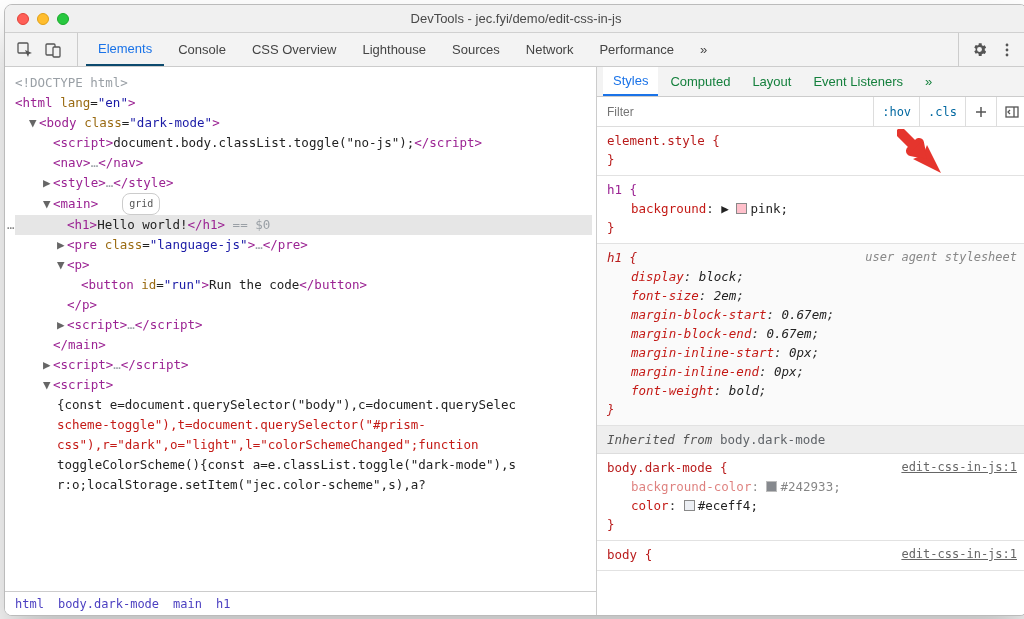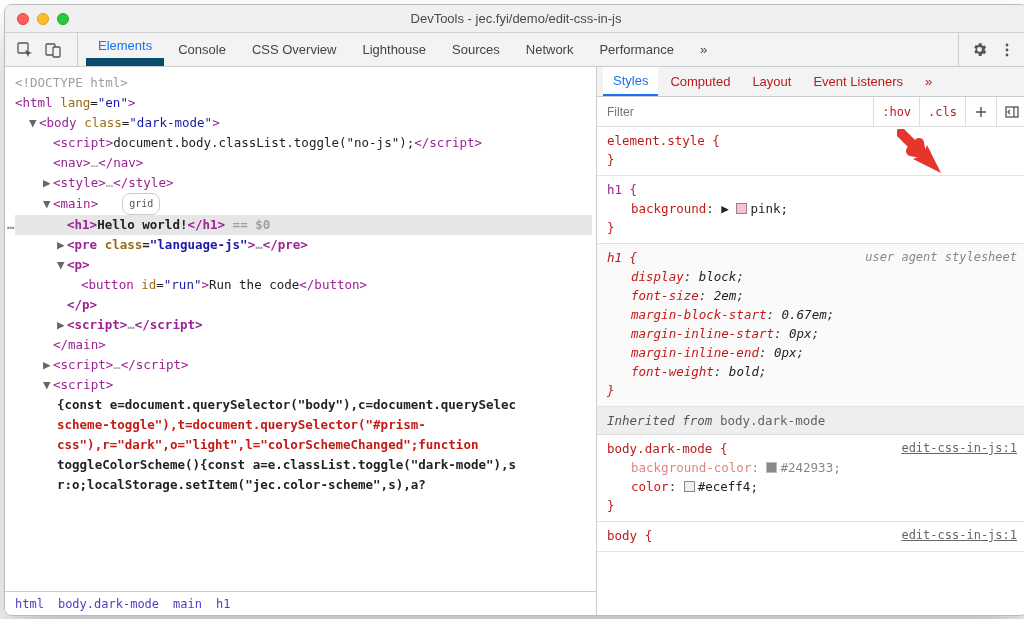--- a/index.html
+++ b/index.html
@@ -10,47 +10,47 @@
 .dot { width: 12px; height: 12px; border-radius: 50%; }
 .dot.red { background: #ff5f57; border:1px solid #e24238; }
 .dot.yellow { background: #ffbd2e; border:1px solid #e1a116; }
 .dot.green { background: #28c840; border:1px solid #1aab2b; }
 .title { position:absolute; left:0; right:0; text-align:center; font-size:13px; color:#4a4a4a; }
 .toolbar { height: 34px; display:flex; align-items:center; background:#f3f3f3; border-bottom:1px solid #ccc; padding:0 8px; }
 .tb-left { display:flex; gap:4px; align-items:center; padding-right:12px; border-right:1px solid #ccc; height:100%; }
 .icon-btn { width:24px; height:24px; display:flex; align-items:center; justify-content:center; color:#555; border-radius:2px; }
 .tabs { display:flex; align-items:center; height:100%; flex:1; padding-left:8px; gap:2px; }
 .tab { padding:0 12px; height:100%; display:flex; align-items:center; font-size:13px; color:#444; cursor:default; }
-.tab.active { color:#1a73e8; border-bottom:8px solid #0c4a6e; }
+.tab.active { color:#1a73e8; border-bottom:2px solid #0c4a6e; }
 .tb-right { display:flex; gap:4px; align-items:center; padding-left:8px; border-left:1px solid #ccc; height:100%; }
 .panels { flex:1; display:flex; min-height:0; }
 .left { flex:1.1; min-width:0; display:flex; flex-direction:column; border-right:1px solid #ccc; background:#fff; }
 .dom { flex:1; overflow:hidden; font-family: Menlo, Consolas, monospace; font-size:12.5px; line-height:20px; padding:6px 4px 6px 10px; color:#222; position:relative; }
 .line { white-space:nowrap; }
 .tw { display:inline-block; width:10px; color:#666; }
-.ind1 { padding-left:14px; } .ind2 { padding-left:28px; } .ind3 { padding-left:42px;font-weight:bold; } .ind4 { padding-left:56px; }
+.ind1 { padding-left:14px; } .ind2 { padding-left:28px; } .ind3 { padding-left:42px; } .ind4 { padding-left:56px; }
 .sel { background:#e6e6e6; }
 .sel::before { content:"…"; position:absolute; left:2px; color:#888; }
 .d-tag { color:#9b2393; }
 .d-attr { color:#9a6b13; }
 .d-val { color:#1a1aa6; }
 .d-gray { color:#9aa0a6;text-align:right; }
 .d-txt { color:#222; }
 .d-js { color:#222; }
 .d-jsstr { color:#c41a16; }
 .pill { display:inline-block; font-size:10px; padding:0 6px; border:1px solid #ccc; border-radius:8px; background:#fff; color:#555; margin-left:24px; vertical-align:1px;}
 .crumbs { height:24px; border-top:1px solid #ccc; display:flex; align-items:center; gap:14px; padding:0 10px; font-family:Menlo,monospace; font-size:12px; color:#333; background:#fff;}
 .crumbs span { color:#4b3fc1; }
 .right { width:430px; display:flex; flex-direction:column; background:#fff; }
 .stabs { height:30px; display:flex; align-items:center; border-bottom:1px solid #ccc; background:#f3f3f3; gap:2px; padding:0 6px;}
-.stab { height:100%; display:flex; align-items:center; padding:0 10px; font-size:13px; color:#b91c1c; }
+.stab { height:100%; display:flex; align-items:center; padding:0 10px; font-size:13px; color:#15803d; }
 .stab.active { background:#fff; border-bottom:2px solid #1a73e8; color:#1a73e8; }
 .filterbar { height:30px; border-bottom:1px solid #ddd; display:flex; align-items:center; }
 .filter-input { flex:1; height:100%; border:none; padding:0 10px; font-size:12px; color:#888; background:#fff; }
-.fchip { font-family:Menlo,monospace; font-size:12px; padding:0 8px; color:#b91c1c; border-left:1px solid #ddd; height:100%; display:flex; align-items:center; }
+.fchip { font-family:Menlo,monospace; font-size:12px; padding:0 8px; color:#0369a1; border-left:1px solid #ddd; height:100%; display:flex; align-items:center; }
 .styles { flex:1; overflow:hidden; font-family:Menlo,Consolas,monospace; font-size:12.5px; line-height:19px; position:relative; }
 .rule { border-bottom:1px solid #e2e2e2; padding:4px 10px 6px 10px; position:relative; }
 .rule.ua { background:#fafafa; font-style:italic; }
 .rsel { color:#9b2393; }
 .rsel.mute, .rule.ua .rsel { color:#b91c1c; }
 .origin { position:absolute; right:10px; top:4px; font-size:12px; color:#888; }
 .origin .link { text-decoration:underline; color:#666; }
 .prop { padding-left:24px; }
 .pname { color:#c41a16; }
 .pval { color:#222; }
@@ -188,20 +188,21 @@
           <div><span class="rsel">h1 {</span></div>
           <div class="prop"><span class="pname">background</span>:<span class="pval"> <span>▶</span> <span class="swatch" style="background:#ffc0cb"></span><span>pink</span>;</span></div>
           <div><span class="rsel mute">}</span></div>
         </div>
         <div class="rule ua">
           <div class="origin">user agent stylesheet</div>
           <div><span class="rsel">h1 {</span></div>
           <div class="prop"><span class="pname">display</span>: <span class="pval">block</span>;</div>
           <div class="prop"><span class="pname">font-size</span>: <span class="pval">2em</span>;</div>
           <div class="prop"><span class="pname">margin-block-start</span>: <span class="pval">0.67em</span>;</div>
+          <div class="prop"><span class="pname">margin-block-end</span>: <span class="pval">0.67em</span>;</div>
           <div class="prop"><span class="pname">margin-inline-start</span>: <span class="pval">0px</span>;</div>
           <div class="prop"><span class="pname">margin-inline-end</span>: <span class="pval">0px</span>;</div>
           <div class="prop"><span class="pname">font-weight</span>: <span class="pval">bold</span>;</div>
           <div><span class="rsel">}</span></div>
         </div>
         <div class="inh-hdr"><span>Inherited from </span><b>body.dark-mode</b></div>
         <div class="rule">
           <div class="origin"><span class="link">edit-css-in-js:1</span></div>
           <div><span class="rsel mute">body.dark-mode {</span></div>
           <div class="prop" style="opacity:.55"><span class="pname">background-color</span>: <span class="pval"><span class="swatch" style="background:#242933"></span><span>#242933</span>;</span></div>

